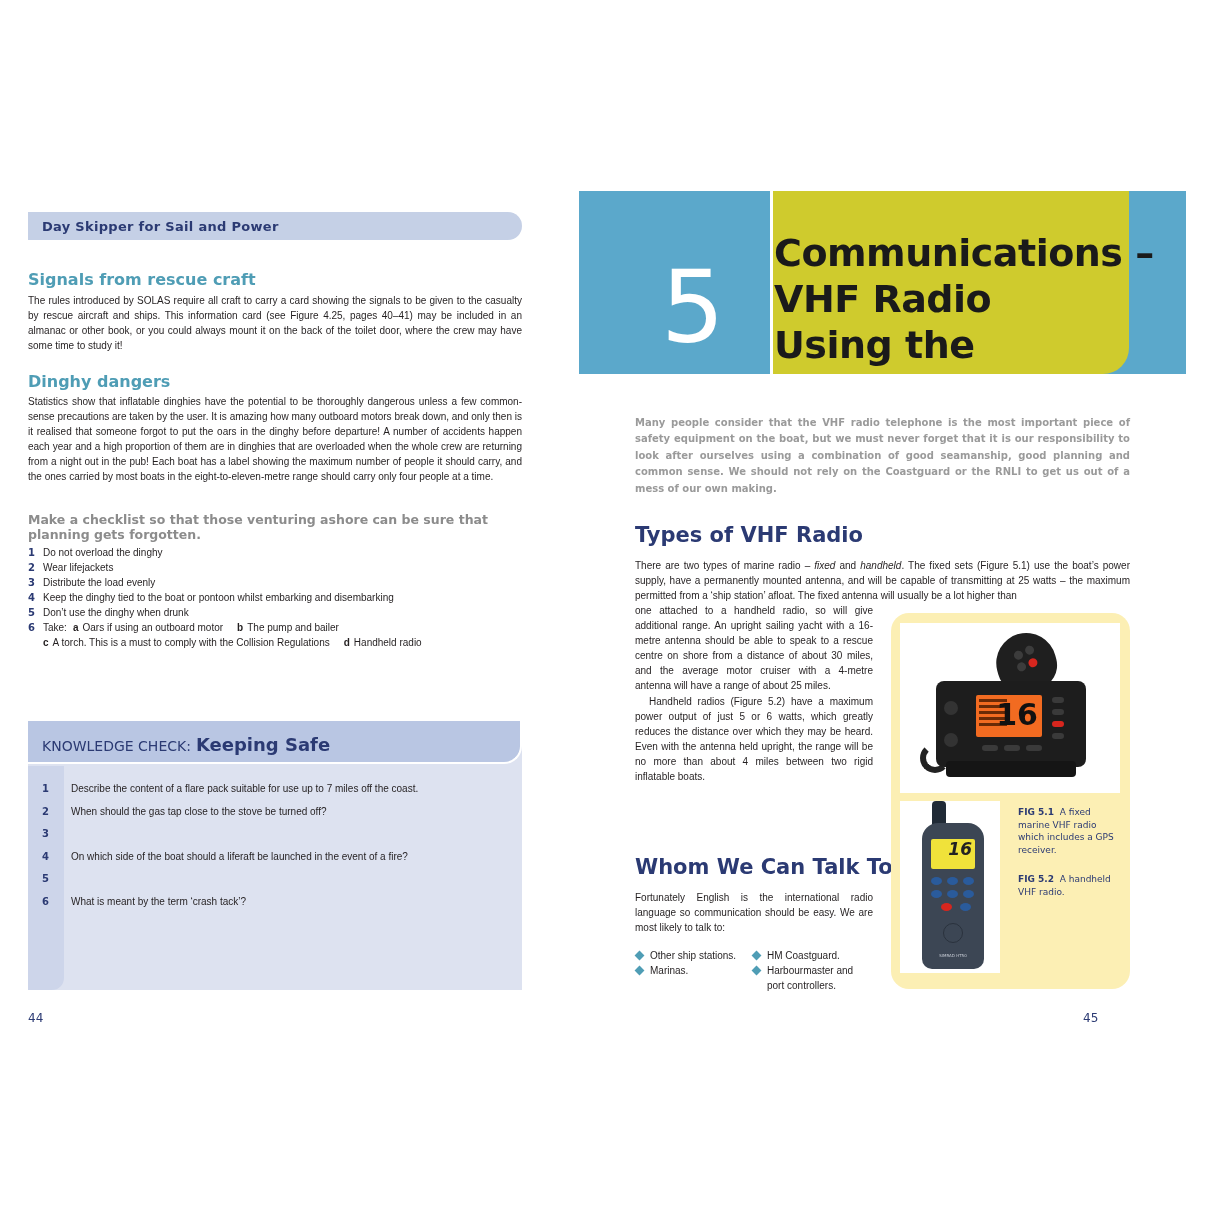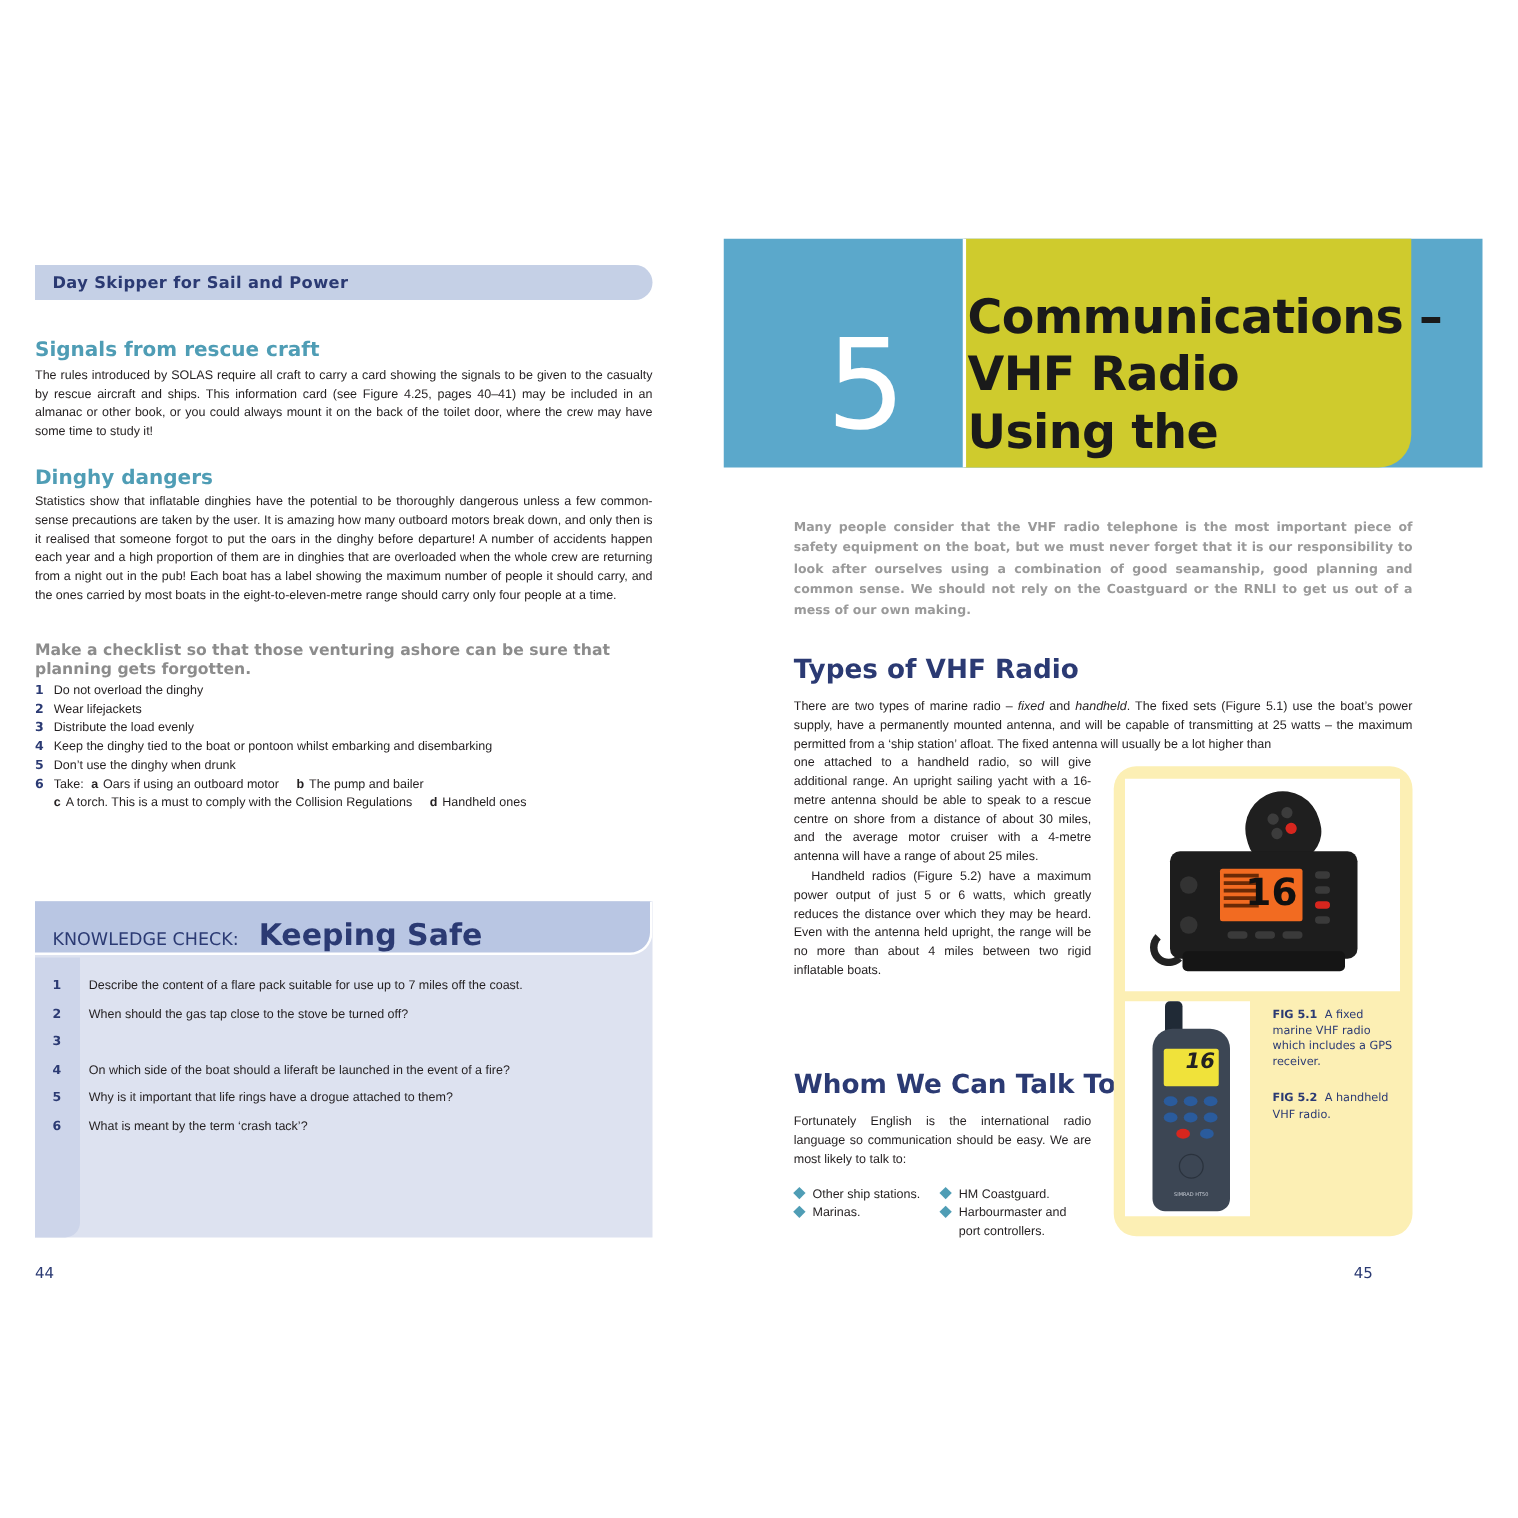--- a/index.html
+++ b/index.html
@@ -31,21 +31,21 @@
   .checklist .sub { font-weight: bold; margin: 0 4px 0 6px; }
   .checklist .sub2 { font-weight: bold; margin: 0 4px 0 14px; }
 
   .kc-box { position: absolute; left: 28px; top: 721px; width: 494px; height: 269px; background: #dde2f0; }
   .kc-header {
     position: absolute; left: 0; top: 0; width: 494px; height: 43px;
     background: #b9c6e3; border-radius: 0 0 18px 0;
     border-bottom: 2px solid #ffffff; border-right: 2px solid #ffffff;
   }
   .kc-header .kc-label { position: absolute; left: 14px; top: 13px; font-size: 14px; color: #2b3a73; font-family: "DejaVu Sans", sans-serif; }
-  .kc-header .kc-title { font-size: 24px; font-weight: bold; margin-left: 16px; }
+  .kc-header .kc-title { font-size: 18px; font-weight: bold; margin-left: 5px; }
   .kc-strip { position: absolute; left: 0; top: 45px; width: 36px; height: 224px; background: #cdd5ea; border-radius: 0 0 12px 0; }
   .kc-list { position: absolute; left: 0; top: 60px; width: 494px; }
   .kc-row { height: 22.6px; display: flex; font-size: 10px; line-height: 15px; }
   .kc-row .num { width: 43px; padding-left: 14px; font-weight: bold; color: #2b3a73; font-family: "DejaVu Sans", sans-serif; }
   .page-num { position: absolute; top: 1011px; font-size: 12px; color: #2b3a73; font-family: "DejaVu Sans", sans-serif; }
 
   
   .chapter-band { position: absolute; left: 579px; top: 191px; width: 607px; height: 183px; background: #5ba8cb; }
   .chapter-num {
     position: absolute; left: 661px; top: 258px; font-size: 100px; color: #ffffff;
@@ -149,21 +149,21 @@
     <span class="txt">Take:</span>
     <span class="sub">a</span>
     <span class="txt">Oars if using an outboard motor</span>
     <span class="sub2">b</span>
     <span class="txt">The pump and bailer</span>
   </div>
   <div class="item" style="padding-left:15px">
     <span class="sub" style="margin-left:0">c</span>
     <span class="txt">A torch. This is a must to comply with the Collision Regulations</span>
     <span class="sub2">d</span>
-    <span class="txt">Handheld ones</span>
+    <span class="txt">Handheld radio</span>
   </div>
 </div>
 
 <section class="kc-box">
   <div class="kc-header">
     <span class="kc-label">
       <span>KNOWLEDGE CHECK:</span><span class="kc-title">Keeping Safe</span>
     </span>
   </div>
   <div class="kc-strip"></div>
@@ -178,21 +178,20 @@
       </div>
     <div class="kc-row">
         <span class="num">3</span>
       </div>
     <div class="kc-row">
         <span class="num">4</span>
         <span>On which side of the boat should a liferaft be launched in the event of a fire?</span>
       </div>
     <div class="kc-row">
         <span class="num">5</span>
-        <span>Why is it important that life rings have a drogue attached to them?</span>
       </div>
     <div class="kc-row">
         <span class="num">6</span>
         <span>What is meant by the term ‘crash tack’?</span>
       </div>
   </div>
 </section>
 
 <div class="page-num" style="left:28px">44</div>
 

